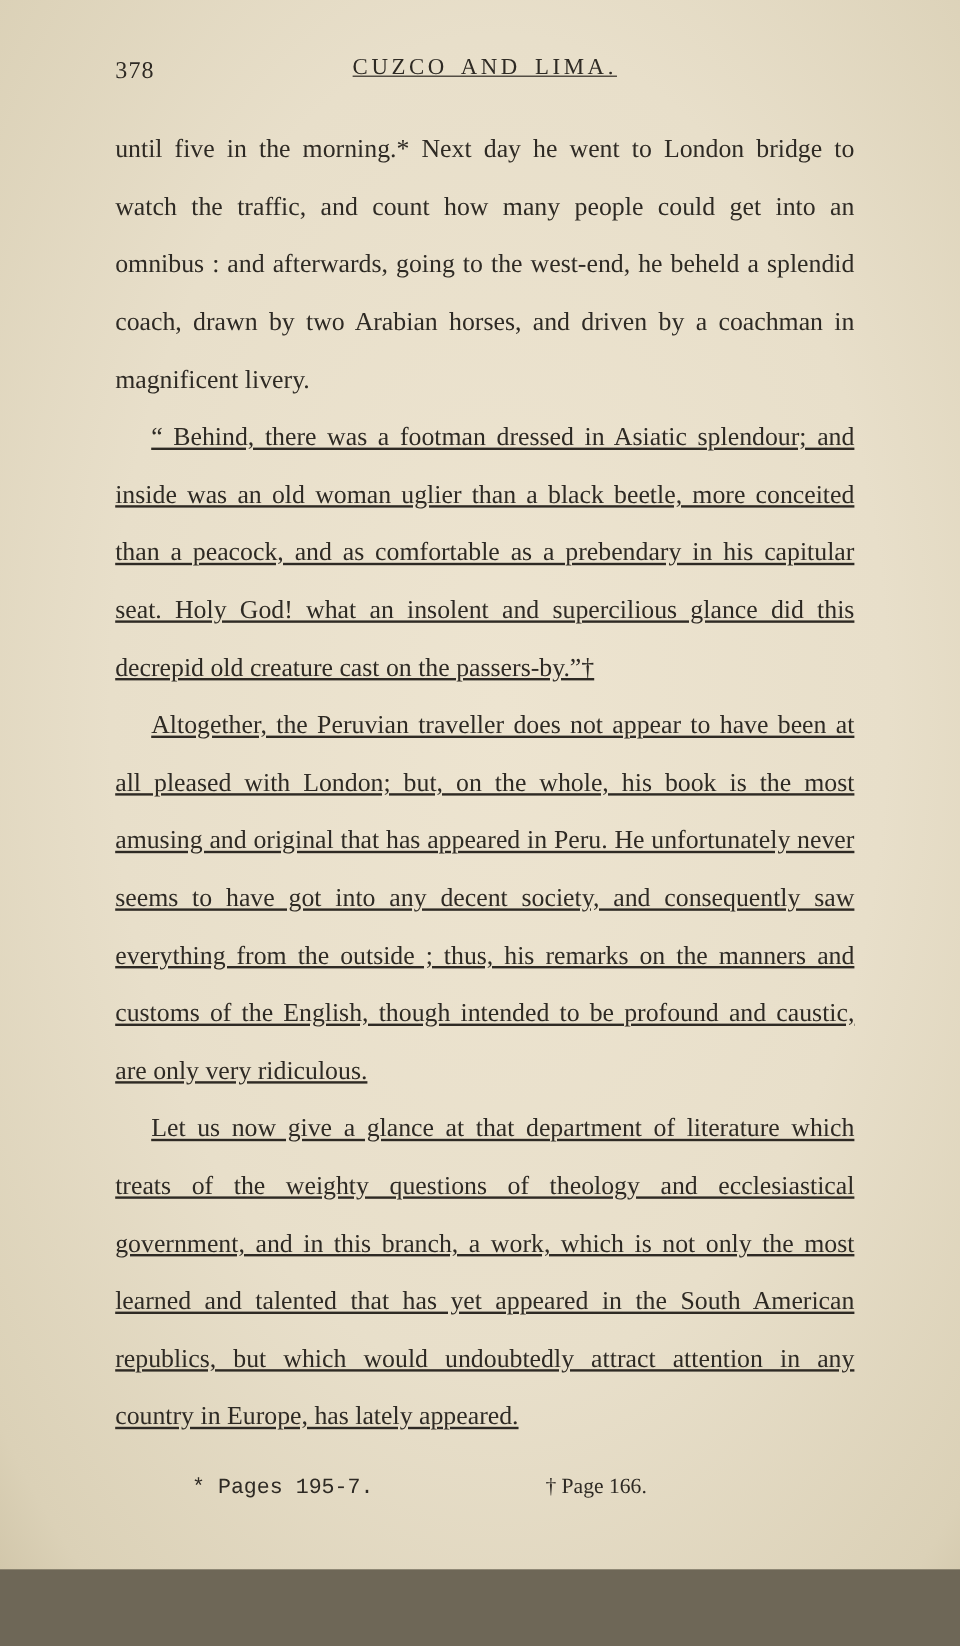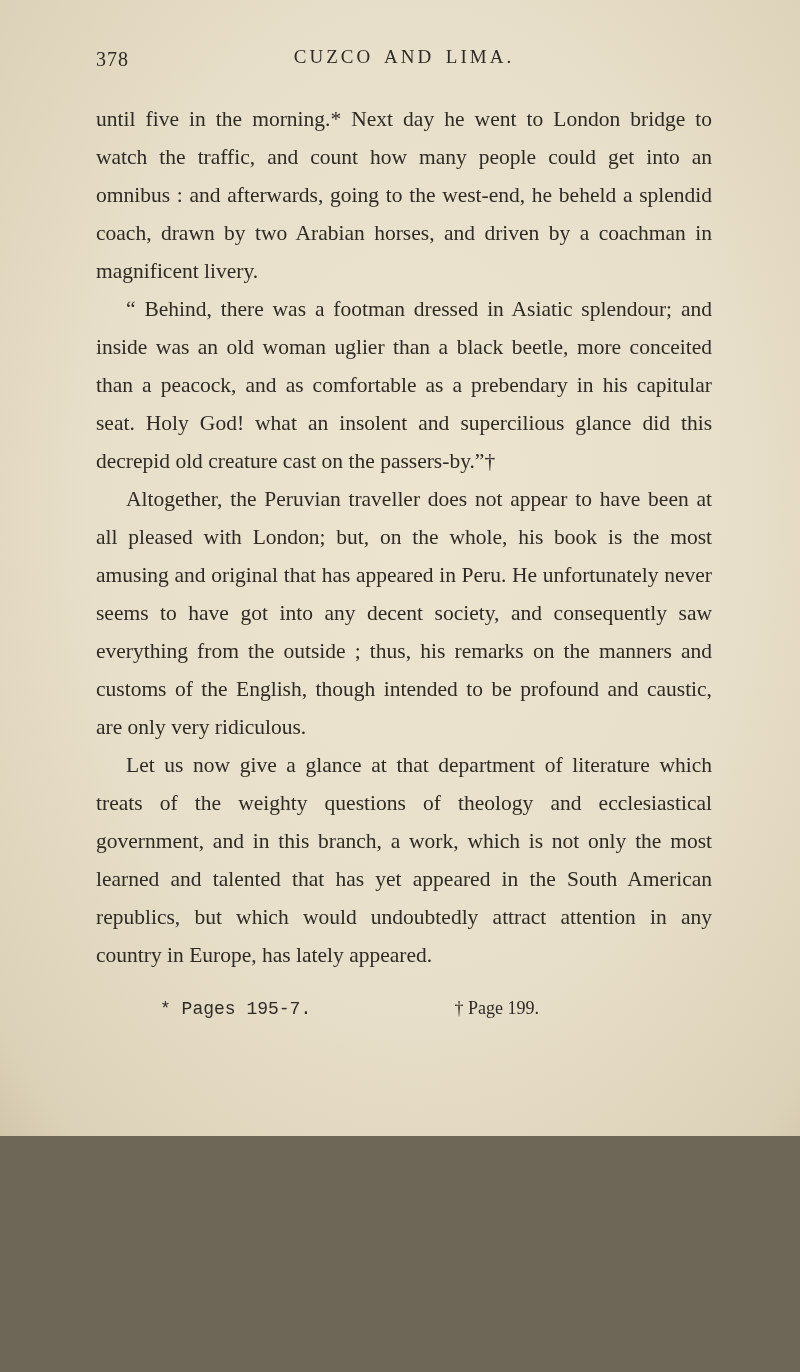--- a/index.html
+++ b/index.html
@@ -2,21 +2,21 @@
 <html><head>
 <meta charset="utf-8">
 <style>
   html, body {
     margin: 0;
     padding: 0;
     background: #6e6757;
   }
   .page {
     width: 800px;
-    height: 1136px;
+    height: 1308px;
     margin: 0 auto;
     box-sizing: border-box;
     position: relative;
     padding: 46px 88px 0 96px;
     background:
       radial-gradient(ellipse at 52% 45%, #ede4d0 0%, #e8dfca 55%, #dbd1b7 92%, #d2c7ab 100%);
     font-family: "Liberation Serif", "DejaVu Serif", serif;
     color: #2e2a24;
     overflow: hidden;
   }
@@ -31,32 +31,34 @@
     top: 2px;
     font-size: 20px;
     letter-spacing: 1px;
   }
   .running-title {
     display: block;
     text-align: center;
     font-size: 19px;
     letter-spacing: 3px;
     word-spacing: 4px;
+    text-decoration: underline;
   }
   .body-text {
     font-size: 21.5px;
-    line-height: 38px;
+    line-height: 48px;
     text-align: justify;
     text-justify: inter-word;
   }
   .para {
     margin: 0;
   }
   .para.indent {
     text-indent: 30px;
+    text-decoration: underline;
   }
   .footnotes {
     margin-top: 24px;
     font-size: 18px;
     padding-left: 64px;
     white-space: nowrap;
   }
   .footnote-first {
     display: inline-block;
     min-width: 290px;
@@ -78,16 +80,16 @@
 
   <div class="body-text">
     <p class="para">until five in the morning.* Next day he went to London bridge to watch the traffic, and count how many people could get into an omnibus : and afterwards, going to the west-end, he beheld a splendid coach, drawn by two Arabian horses, and driven by a coachman in magnificent livery.</p>
     <p class="para indent">“ Behind, there was a footman dressed in Asiatic splendour; and inside was an old woman uglier than a black beetle, more conceited than a peacock, and as comfortable as a prebendary in his capitular seat. Holy God! what an insolent and supercilious glance did this decrepid old creature cast on the passers-by.”†</p>
     <p class="para indent">Altogether, the Peruvian traveller does not appear to have been at all pleased with London; but, on the whole, his book is the most amusing and original that has appeared in Peru. He unfortunately never seems to have got into any decent society, and consequently saw everything from the outside ; thus, his remarks on the manners and customs of the English, though intended to be profound and caustic, are only very ridiculous.</p>
     <p class="para indent">Let us now give a glance at that department of literature which treats of the weighty questions of theology and ecclesiastical government, and in this branch, a work, which is not only the most learned and talented that has yet appeared in the South American republics, but which would undoubtedly attract attention in any country in Europe, has lately appeared.</p>
   </div>
 
   <div class="footnotes">
     <span class="footnote-first">* Pages 195-7.</span>
-    <span class="footnote-second">† Page 199.</span>
+    <span class="footnote-second">† Page 166.</span>
   </div>
 
 </div>
 
 </body></html>

